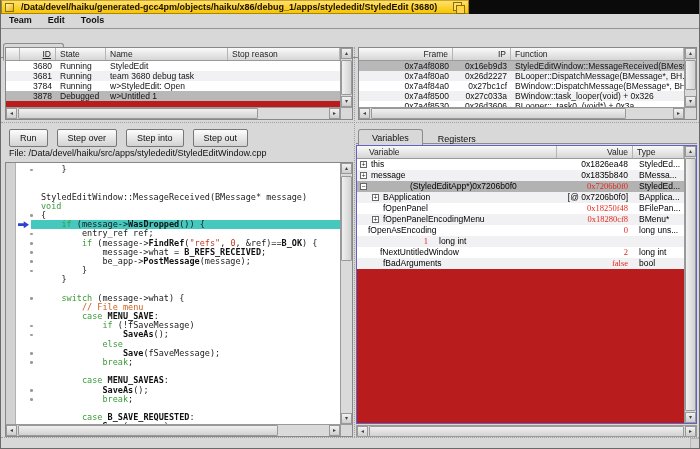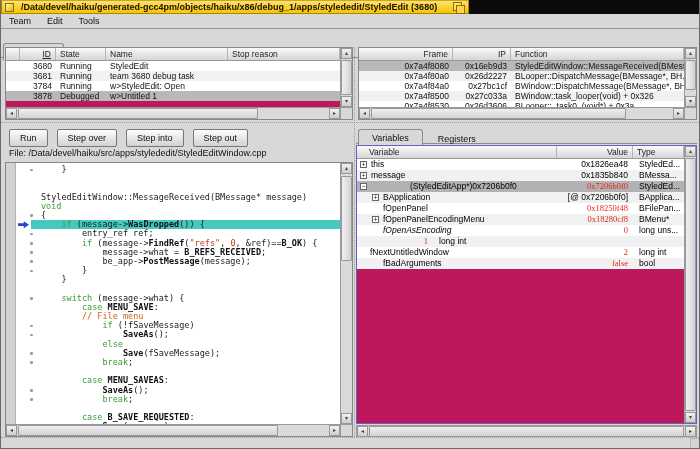--- a/index.html
+++ b/index.html
@@ -22,37 +22,37 @@
   .closebtn {
     width:9px; height:9px; margin-left:3px;
     background: linear-gradient(135deg,#fff3b5,#e8b400);
     border:1px solid #8a6f00; flex:0 0 auto;
   }
   .title { font-size:9px; font-weight:bold; color:#181000; margin-left:7px; white-space:nowrap; overflow:hidden; flex:1 1 auto; }
   .zoombtn { position:relative; width:11px; height:10px; margin:0 4px 0 4px; flex:0 0 auto; }
   .zoombtn:before { content:""; position:absolute; left:0; top:0; width:7px; height:7px; border:1px solid #8a6f00; background:#ffe06e; }
   .zoombtn:after  { content:""; position:absolute; left:3px; top:3px; width:7px; height:7px; border:1px solid #8a6f00; background:#ffd34a; }
   
-  .menubar { position:absolute; left:0; top:14px; width:700px; height:15px; border-bottom:1px solid #959595; background:#d8d8d8; display:flex; align-items:center; }
+  .menubar { position:absolute; left:0; top:14px; width:700px; height:15px; border-bottom:1px solid #959595; background:#d8d8d8; display:flex; align-items:flex-start;font-weight:bold; }
   .menuitem { font-size:9px; color:#111; padding:1px 8px; }
   
   .tabbar { position:absolute; height:17px; border-bottom:1px solid #8c8c8c; }
   .tab {
     display:inline-block; font-size:9px; color:#111; padding:3px 13px 2px 13px; margin-left:2px;
     position:relative; top:1px;
   }
   .tab.active {
     border:1px solid #8c8c8c; border-bottom:1px solid #d8d8d8;
     background:#d8d8d8; border-radius:3px 3px 0 0; top:0; padding-top:3px; padding-bottom:3px;
   }
   
   .dtable { position:absolute; border:1px solid #888; background:#fff; overflow:hidden; }
   .dt-head { position:absolute; left:0; top:0; right:12px; height:13px; background:linear-gradient(#fafafa,#d6d6d6); border-bottom:1px solid #9a9a9a; display:flex; }
   .dt-hcell { font-size:8.5px; color:#222; padding:1px 4px; border-right:1px solid #b5b5b5; white-space:nowrap; overflow:hidden; }
-  .dt-body { position:absolute; left:0; top:13px; right:12px; bottom:12px; overflow:hidden; background:#be185d; }
+  .dt-body { position:absolute; left:0; top:13px; right:12px; bottom:12px; overflow:hidden; background:#b91c1c; }
   .trow { display:flex; height:10px; line-height:10px; background:#fff; }
   .trow.alt { background:#f1f1f3; }
   .trow.sel { background:var(--selection-gray,#b8b8b8); }
   .tcell { font-size:8.5px; color:#111; padding:0 4px; white-space:nowrap; overflow:hidden; }
   .num { text-align:right; }
   
   .varwrap { border:1px solid var(--focus-border,#6161c8); }
   .vrow { display:flex; height:11px; line-height:11px; background:#fff; align-items:center; }
   .vrow.alt { background:#f1f1f3; }
   .vrow.sel { background:#b2b2b2; }
@@ -237,22 +237,22 @@
         <div class="sline"><div class="bpdot"></div><span class="tk-p">{</span></div>
         <div class="sline hl"><div class="iparrow"></div><span class="tk-p">    </span><span class="tk-k">if</span><span class="tk-p"> (message-&gt;</span><span class="tk-b">WasDropped</span><span class="tk-p">()) {</span></div>
         <div class="sline"><div class="bpdot"></div><span class="tk-p">        entry_ref ref;</span></div>
         <div class="sline"><div class="bpdot"></div><span class="tk-p">        </span><span class="tk-k">if</span><span class="tk-p"> (message-&gt;</span><span class="tk-b">FindRef</span><span class="tk-p">(</span><span class="tk-s">"refs"</span><span class="tk-p">, </span><span class="tk-n">0</span><span class="tk-p">, &amp;ref)==</span><span class="tk-b">B_OK</span><span class="tk-p">) {</span></div>
         <div class="sline"><div class="bpdot"></div><span class="tk-p">            message-&gt;what = </span><span class="tk-b">B_REFS_RECEIVED</span><span class="tk-p">;</span></div>
         <div class="sline"><div class="bpdot"></div><span class="tk-p">            be_app-&gt;</span><span class="tk-b">PostMessage</span><span class="tk-p">(message);</span></div>
         <div class="sline"><div class="bpdot"></div><span class="tk-p">        }</span></div>
         <div class="sline"><span class="tk-p">    }</span></div>
         <div class="sline">&nbsp;</div>
         <div class="sline"><div class="bpdot"></div><span class="tk-p">    </span><span class="tk-k">switch</span><span class="tk-p"> (message-&gt;what) {</span></div>
+        <div class="sline"><span class="tk-p">        </span><span class="tk-c">// File menu</span></div>
         <div class="sline"><span class="tk-p">        </span><span class="tk-k">case</span><span class="tk-p"> </span><span class="tk-b">MENU_SAVE</span><span class="tk-p">:</span></div>
-        <div class="sline"><span class="tk-p">        </span><span class="tk-c">// File menu</span></div>
         <div class="sline"><div class="bpdot"></div><span class="tk-p">            </span><span class="tk-k">if</span><span class="tk-p"> (!fSaveMessage)</span></div>
         <div class="sline"><div class="bpdot"></div><span class="tk-p">                </span><span class="tk-b">SaveAs</span><span class="tk-p">();</span></div>
         <div class="sline"><span class="tk-p">            </span><span class="tk-k">else</span></div>
         <div class="sline"><div class="bpdot"></div><span class="tk-p">                </span><span class="tk-b">Save</span><span class="tk-p">(fSaveMessage);</span></div>
         <div class="sline"><div class="bpdot"></div><span class="tk-p">            </span><span class="tk-k">break</span><span class="tk-p">;</span></div>
         <div class="sline">&nbsp;</div>
         <div class="sline"><span class="tk-p">        </span><span class="tk-k">case</span><span class="tk-p"> </span><span class="tk-b">MENU_SAVEAS</span><span class="tk-p">:</span></div>
         <div class="sline"><div class="bpdot"></div><span class="tk-p">            </span><span class="tk-b">SaveAs</span><span class="tk-p">();</span></div>
         <div class="sline"><div class="bpdot"></div><span class="tk-p">            </span><span class="tk-k">break</span><span class="tk-p">;</span></div>
         <div class="sline">&nbsp;</div>
@@ -323,33 +323,33 @@
         </div>
         <div class="vrow alt">
           <div class="vname" style="padding-left: 15px;">
             <div class="expander">+</div>
             <div class="vlabel">fOpenPanelEncodingMenu</div>
           </div>
           <div class="vval val-red">0x18280cf8</div>
           <div class="vtype">BMenu*</div>
         </div>
         <div class="vrow">
-          <div class="vname" style="padding-left: 15px; font-style: italic;">
+          <div class="vname" style="">
             <div class="exp-spacer"></div>
             <div class="vlabel">fOpenAsEncoding</div>
           </div>
           <div class="vval val-red">0</div>
           <div class="vtype">long uns...</div>
         </div>
         <div class="vrow alt">
           <div class="vval val-red">1</div>
           <div class="vtype">long int</div>
         </div>
         <div class="vrow">
-          <div class="vname" style="padding-left: 2px; align-items: center;">
+          <div class="vname" style="padding-left: 12px; align-items: center;">
             <div class="exp-spacer"></div>
             <div class="vlabel">fNextUntitledWindow</div>
           </div>
           <div class="vval val-red">2</div>
           <div class="vtype">long int</div>
         </div>
         <div class="vrow alt">
           <div class="vname" style="padding-left: 15px;">
             <div class="exp-spacer"></div>
             <div class="vlabel">fBadArguments</div>

